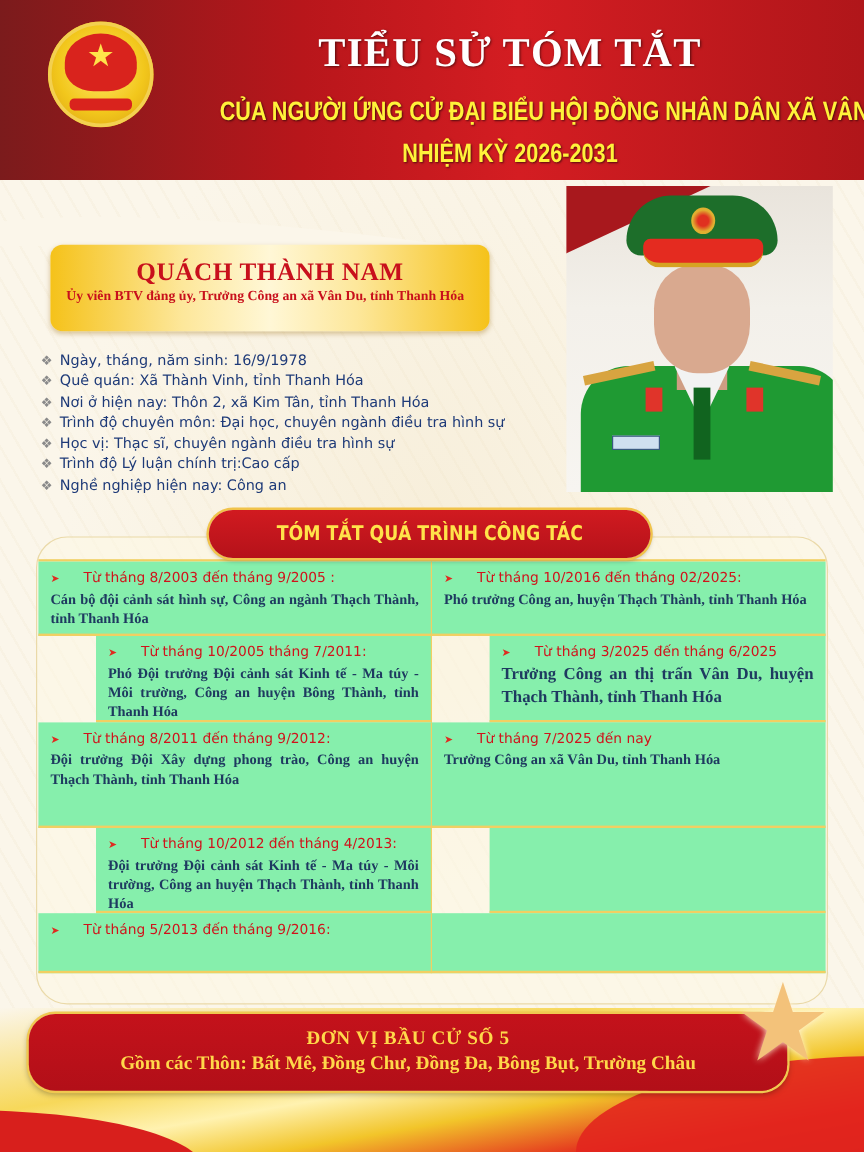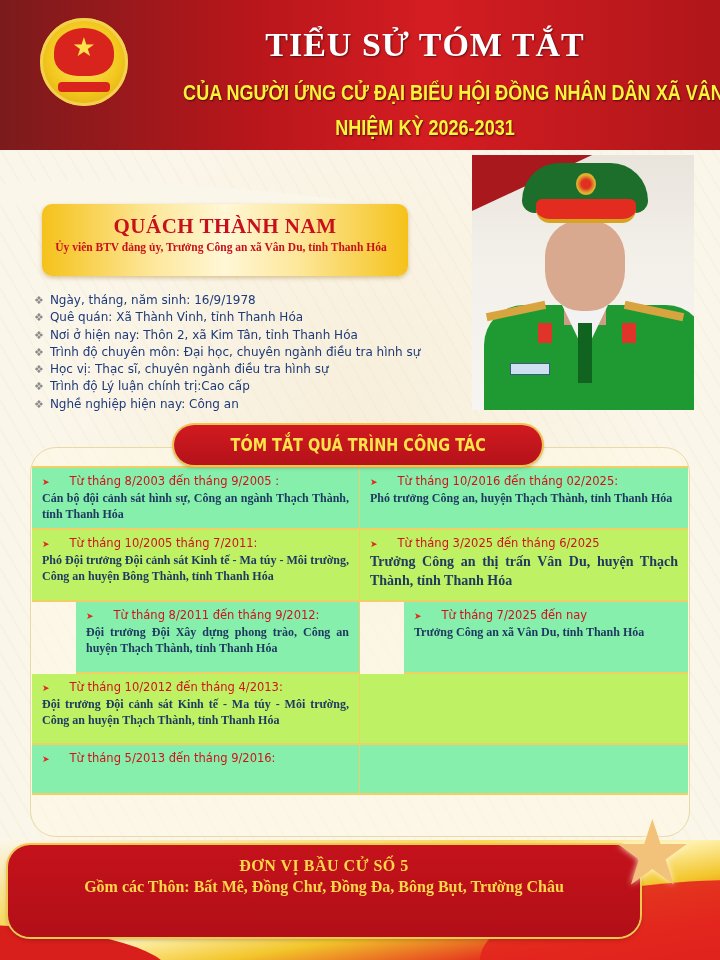--- a/index.html
+++ b/index.html
@@ -164,34 +164,34 @@
     display: grid; grid-template-columns: 328px 328px;
     border-top: 2px solid #f1cf62;
   }
   .cell {
     border-bottom: 2px solid #f1cf62;
     padding: 5px 10px 4px 10px;
     font-family: "Liberation Serif", serif;
   }
   .cell.left { border-right: 1px solid #f1cf62; }
   .row-a { background: #86efac; }
-  .row-b { background: #bef264; }
+  .row-b { background: #86efac; margin-left: 48px; }
   .cell .period {
     font-family: "DejaVu Sans", sans-serif; font-size: 11.5px; color: #d0131b;
     line-height: 16px; white-space: nowrap;
   }
   .cell .arrow { color: #e02a20; font-size: 9px; margin-right: 20px; }
   .cell .desc {
     font-size: 12px; line-height: 16px; color: #1e3a60; font-weight: bold;
     text-align: justify;
   }
   .cell .desc.lg { font-size: 14px; line-height: 19px; }
   .h1 { height: 62px; }
   .h2 { height: 72px; }
-  .h3 { height: 72px; margin-left: 44px; }
+  .h3 { height: 88px; }
   .h4 { height: 71px; }
   .h5 { height: 50px; }
 
   
   .bottom-bg {
     position: absolute; left: 0; top: 840px; width: 720px; height: 120px;
     background: linear-gradient(170deg, #fbf6ea 0%, #f7d85a 35%, #fff2b0 50%, #f2c52a 65%, #e3231d 85%, #c1121a 100%);
   }
   .wave-red {
     position: absolute; left: 480px; top: 880px; width: 260px; height: 90px;
@@ -201,21 +201,21 @@
     position: absolute; left: -30px; top: 925px; width: 200px; height: 60px;
     background: #d81f1c; border-top-right-radius: 100% 50px;
   }
   .star {
     position: absolute; left: 612px; top: 808px; width: 90px; height: 90px;
     color: #f3c27a; font-size: 90px; line-height: 90px;
     font-family: "DejaVu Sans", sans-serif;
     text-shadow: 0 0 6px #fff3d0;
   }
   .unit-banner {
-    position: absolute; left: 8px; top: 845px; width: 632px; height: 92px;
+    position: absolute; left: 24px; top: 845px; width: 632px; height: 64px;
     border-radius: 22px;
     background: linear-gradient(180deg, #c4121b 0%, #b20f18 100%);
     box-shadow: 0 0 0 2px #f0c850, 0 2px 5px rgba(0,0,0,0.35);
     text-align: center;
   }
   .unit-title {
     margin-top: 12px;
     font-family: "Liberation Serif", serif; font-weight: bold;
     font-size: 16px; color: #ffd84a; letter-spacing: 0.5px;
   }

